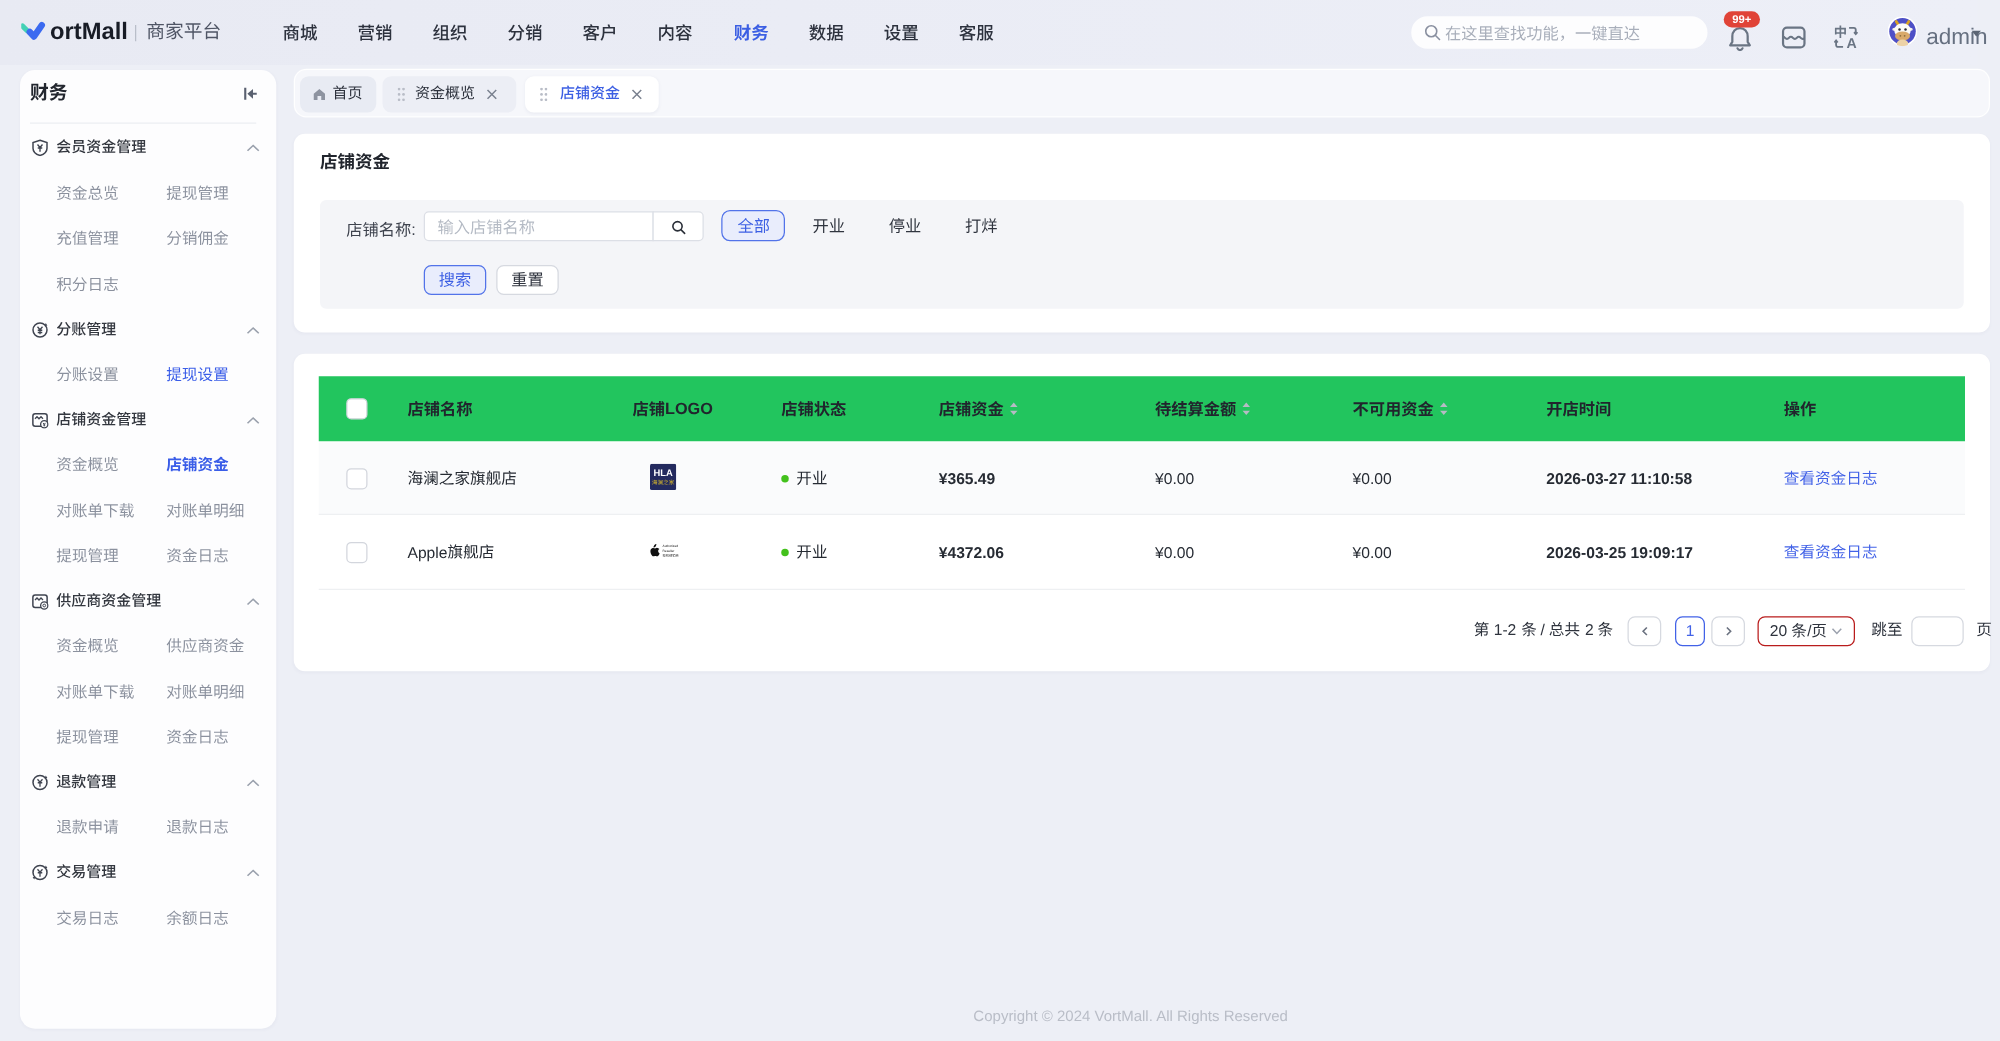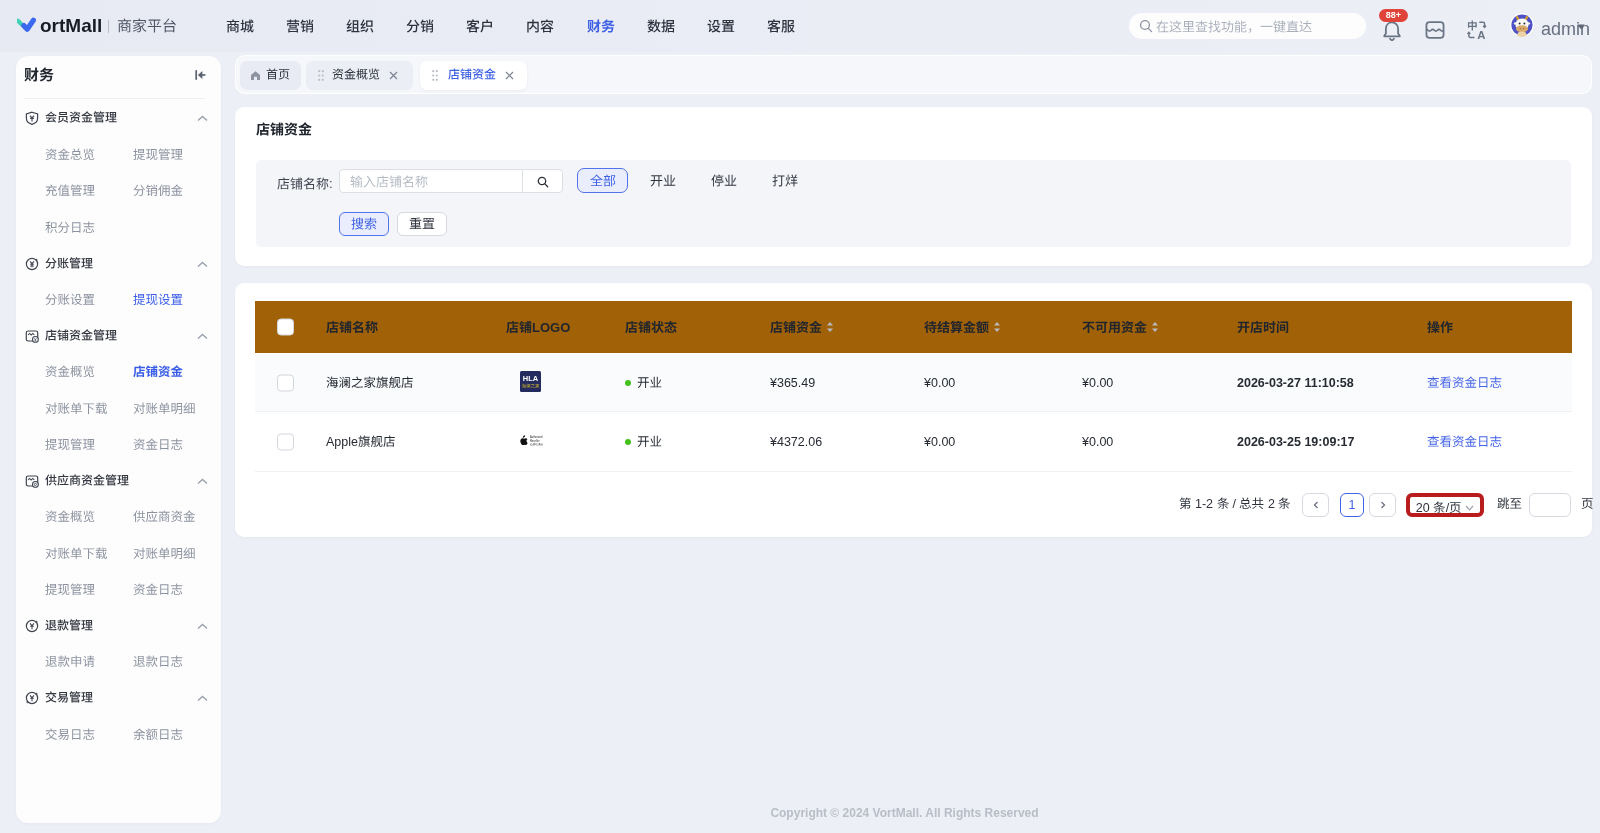--- a/index.html
+++ b/index.html
@@ -54,42 +54,42 @@
 #finput { position:absolute; left:83px; top:9px; width:184px; height:24px; background:#fff; border:1px solid #dcdfe6; border-radius:4px 0 0 4px; }
 #finput span { position:absolute; left:10px; top:4px; font-size:13px; color:#b4bac4; }
 #fsearchBtn { position:absolute; left:266px; top:9px; width:41px; height:24px; background:#fff; border:1px solid #dcdfe6; border-radius:0 4px 4px 0; }
 .chipAll { position:absolute; left:321px; top:8px; width:51px; height:25px; background:#e9edfc; border:1px solid #5273e9; border-radius:7px; color:#3c5fe3; font-size:13px; text-align:center; line-height:23px; }
 .chip { position:absolute; top:8px; height:25px; color:#30353f; font-size:13px; line-height:25px; }
 #btnSearch { position:absolute; left:83px; top:52px; width:50px; height:24px; background:#e9edfc; border:1px solid #5273e9; border-radius:6px; color:#3c5fe3; font-size:13px; text-align:center; line-height:22px; }
 #btnReset { position:absolute; left:141px; top:52px; width:50px; height:24px; background:#fff; border:1px solid #d6d9e0; border-radius:6px; color:#30353f; font-size:13px; text-align:center; line-height:22px; }
 
 #card2 { top:283px; height:254px; }
 .trow { position:absolute; left:20px; width:1317px; }
-#thead { top:18px; height:52px; background:#a16207; font-weight:700; color:#21252d; font-size:13px; }
+#thead { top:18px; height:52px; background:#22c55e; font-weight:700; color:#21252d; font-size:13px; }
 #trow1 { top:71px; height:58px; background:#fafbfc; border-bottom:1px solid #eef0f2; font-size:12.5px; color:#262b33; }
 #trow2 { top:129px; height:60px; background:#fff; border-bottom:1px solid #eef0f2; font-size:12.5px; color:#262b33; }
 .cell { position:absolute; top:50%; transform:translateY(-50%); white-space:nowrap; }
 .cb { position:absolute; left:22px; top:50%; transform:translateY(-50%); width:17px; height:17px; border:1px solid #d3d6dd; border-radius:4px; background:#fff; }
-.c1 { left:71px;text-align:right; } .c2 { left:251px; } .c3 { left:370px; } .c4 { left:515px; }
+.c1 { left:71px;text-align:right; } .c2 { left:251px; } .c3 { left:370px; } .c4 { left:496px;font-weight:bold; }
 .c5 { left:669px; } .c6 { left:827px; } .c7 { left:982px;font-weight:bold; } .c8 { left:1172px; }
 .dot { display:inline-block; width:6px; height:6px; border-radius:50%; background:#43c11c; margin-right:6px; vertical-align:1px; }
 .link { color:#4262e7; }
 .sortIc { display:inline-block; vertical-align:-1px; margin-left:4px; }
 
 
 #pgn { position:absolute; left:16px; top:189px; width:1401px; height:65px; font-size:12.5px; color:#2e333d; }
 #pgTotal { position:absolute; left:928px; top:25px; }
 .pgBtn { position:absolute; top:21px; width:27px; height:24px; border:1px solid #d6d9e0; border-radius:6px; background:#fff; text-align:center; line-height:22px; color:#5a6170; }
 #pgPrev { left:1051px; } #pgCur { left:1089px; width:24px; border-color:#4262e7; color:#4262e7; } #pgNext { left:1118px; }
-#pgSize { position:absolute; left:1155px; top:21px; width:78px; height:24px; border:4px solid #b91c1c; border-radius:6px; background:#fff; line-height:22px; text-align:center; color:#2e333d; }
+#pgSize { position:absolute; left:1155px; top:21px; width:78px; height:24px; border:1px solid #b91c1c; border-radius:6px; background:#fff; line-height:22px; text-align:center; color:#2e333d; }
 #pgJump { position:absolute; left:1246px; top:25px; }
 #pgInput { position:absolute; left:1278px; top:21px; width:42px; height:24px; border:1px solid #d6d9e0; border-radius:6px; background:#fff; }
 #pgPage { position:absolute; left:1330px; top:25px; }
 
-#footer { position:absolute; left:226px; top:806px; width:1357px; text-align:center; font-size:12px; color:#b9bdc7;font-weight:bold; }
+#footer { position:absolute; left:226px; top:806px; width:1357px; text-align:center; font-size:12px; color:#b9bdc7; }
 </style>
 </head>
 <body>
 
 <div id="nav">
   <div id="logo">
     <svg width="26" height="16" viewBox="0 0 26 16">
       <line x1="1" y1="3.8" x2="4.6" y2="7.4" stroke="#43d1b5" stroke-width="4.2" stroke-linecap="round"></line>
       <path d="M6.8 8.6 L10.2 12.2 L16.4 3.2" fill="none" stroke="#3b6af0" stroke-width="5.2" stroke-linecap="round" stroke-linejoin="round"></path>
     </svg>
@@ -159,21 +159,21 @@
           <path d="M44 449V531H960V449Z" transform="translate(8000,0)"></path>
           <path d="M51 534V602H165V797C165 844 132 879 115 892C128 905 148 932 156 948C170 929 194 911 350 802C342 790 332 764 327 745L229 811V602H340V534H229V398H330V332H92C116 299 138 262 158 221H334V152H188C201 120 213 87 222 54L156 37C129 138 82 235 26 300C40 314 62 346 70 360L89 336V398H165V534ZM578 119V174H697V254H553V312H697V393H578V449H697V525H575V584H697V666H550V725H697V848H757V725H942V666H757V584H920V525H757V449H904V312H965V254H904V119H757V43H697V119ZM757 312H848V393H757ZM757 254V174H848V254ZM367 472C367 467 374 461 382 455H488C480 536 467 607 449 668C434 633 420 593 409 546L358 567C376 637 398 695 423 742C390 820 345 876 289 912C302 926 318 949 327 965C383 926 428 874 463 804C552 919 673 946 811 946H942C946 928 955 898 965 881C932 882 839 882 815 882C689 882 572 857 490 741C522 651 543 538 552 395L515 390L504 391H441C483 314 525 215 559 116L517 88L497 98H353V168H473C444 254 406 334 392 358C376 389 353 416 336 420C346 433 361 459 367 472Z" transform="translate(9000,0)"></path>
           <path d="M189 274V854H46V923H956V854H818V274H497L514 194H925V127H526L540 47L457 39L448 127H75V194H439L425 274ZM262 481H742V561H262ZM262 423V338H742V423ZM262 619H742V706H262ZM262 854V764H742V854Z" transform="translate(10000,0)"></path>
           <path d="M80 93C128 153 181 235 202 287L270 250C248 198 193 119 144 61ZM585 43C583 110 582 175 577 237H323V310H569C546 485 487 633 317 720C334 732 357 760 367 778C505 705 577 594 615 461C714 564 821 689 876 771L939 723C876 631 746 488 635 379L645 310H942V237H653C658 174 660 109 662 43ZM262 413H47V485H187V750C142 768 89 815 36 875L87 944C139 872 189 810 222 810C245 810 277 846 319 873C389 920 472 931 599 931C691 931 874 925 941 921C943 899 955 862 964 842C869 853 721 861 601 861C486 861 402 854 336 811C302 789 281 768 262 756Z" transform="translate(11000,0)"></path>
         </svg></span>
   </div>
   <svg class="navIco" style="left:1382px;top:21px;" width="14" height="14" viewBox="0 0 14 14">
       <path d="M7 1 C4.4 1 2.7 3 2.7 5.6 L2.7 8.8 L1.5 10.7 L12.5 10.7 L11.3 8.8 L11.3 5.6 C11.3 3 9.6 1 7 1 Z" fill="none" stroke="#6a7584" stroke-width="1.25" stroke-linejoin="round"></path>
       <path d="M5.6 12.4 C5.9 13.1 6.4 13.4 7 13.4 C7.6 13.4 8.1 13.1 8.4 12.4" fill="none" stroke="#6a7584" stroke-width="1.25" stroke-linecap="round"></path>
     </svg>
-  <div id="badge">88+</div>
+  <div id="badge">99+</div>
   <svg class="navIco" style="left:1425px;top:19.5px;" width="14" height="13" viewBox="0 0 14 13">
       <rect x="1" y="1" width="12" height="11" rx="2.2" fill="none" stroke="#6a7584" stroke-width="1.25"></rect>
       <path d="M1 6.1 C2.1 6.1 2.1 7.3 3.2 7.3 C4.3 7.3 4.3 6.1 5.4 6.1 C6.5 6.1 6.5 7.3 7.6 7.3 C8.7 7.3 8.7 6.1 9.8 6.1 C10.9 6.1 10.9 7.3 12 7.3 L13 7.3" fill="none" stroke="#6a7584" stroke-width="1.2"></path>
     </svg>
   <svg class="navIco" style="left:1467px;top:20px;" width="15" height="14" viewBox="0 0 15 14">
       <g transform="translate(0,-0.4400000000000004) scale(0.008)">
         <path d="M434 30V204H88V711H208V656H434V969H561V656H788V706H914V204H561V30ZM208 538V322H434V538ZM788 538H561V322H788Z" transform="translate(0,0)" fill="#6a7584"></path>
       </g>
       <text x="7.6" y="13.4" font-size="8.5" fill="#6a7584" font-weight="bold" font-family="Liberation Sans">A</text>
       <path d="M9.2 1.2 L12 1.2 C12.8 1.2 13.2 1.7 13.2 2.4 L13.2 4.6" fill="none" stroke="#6a7584" stroke-width="1.1"></path>

